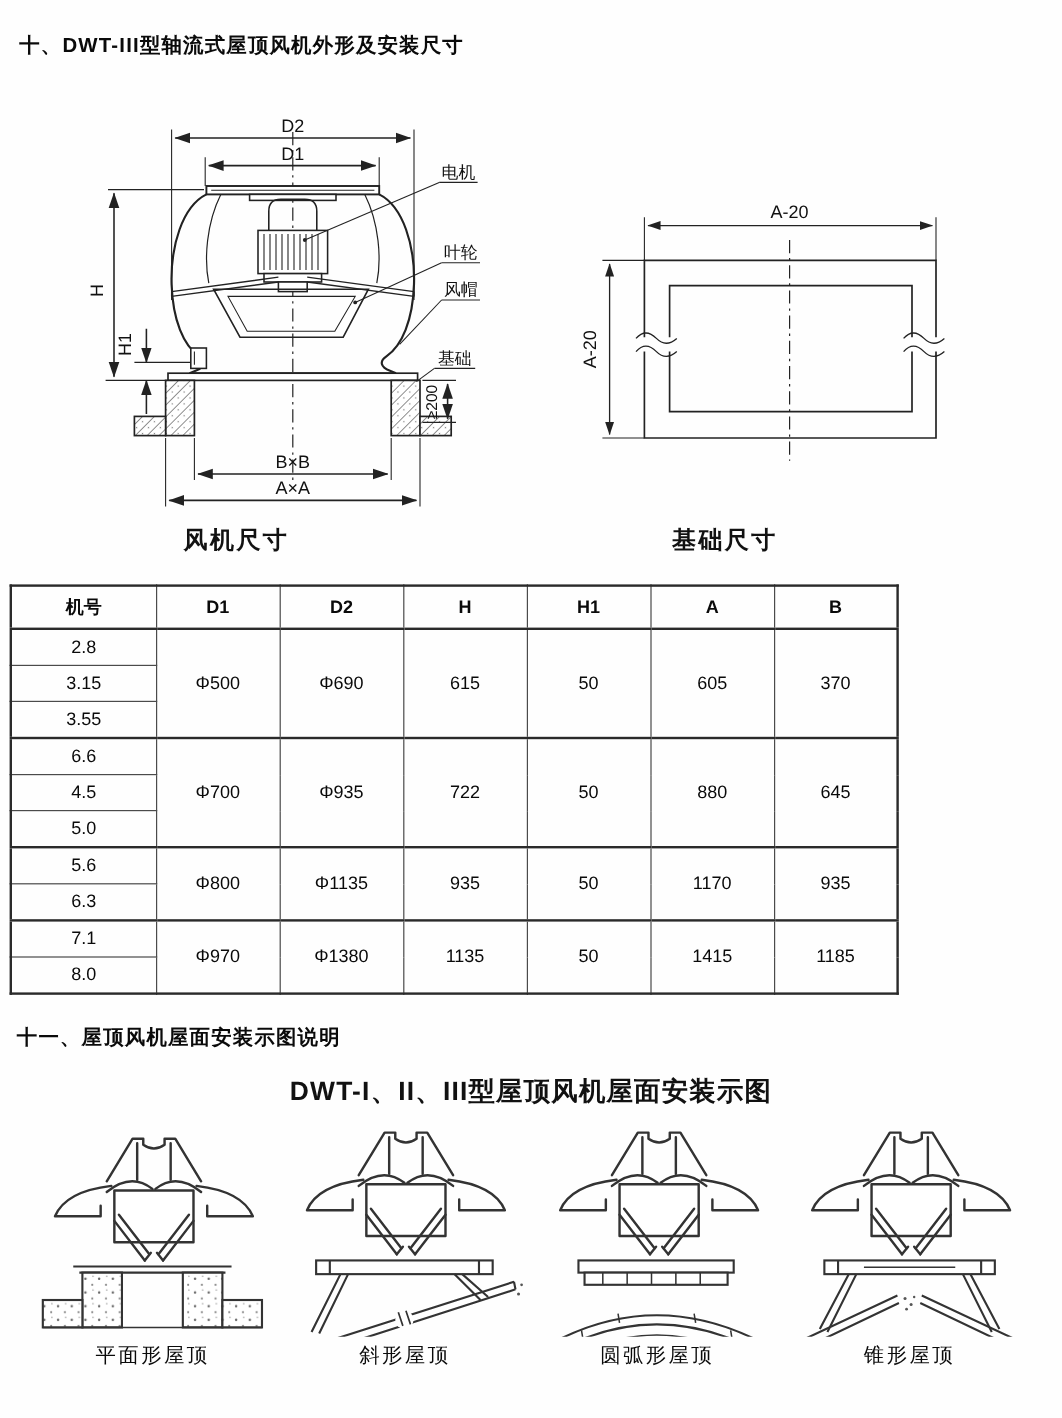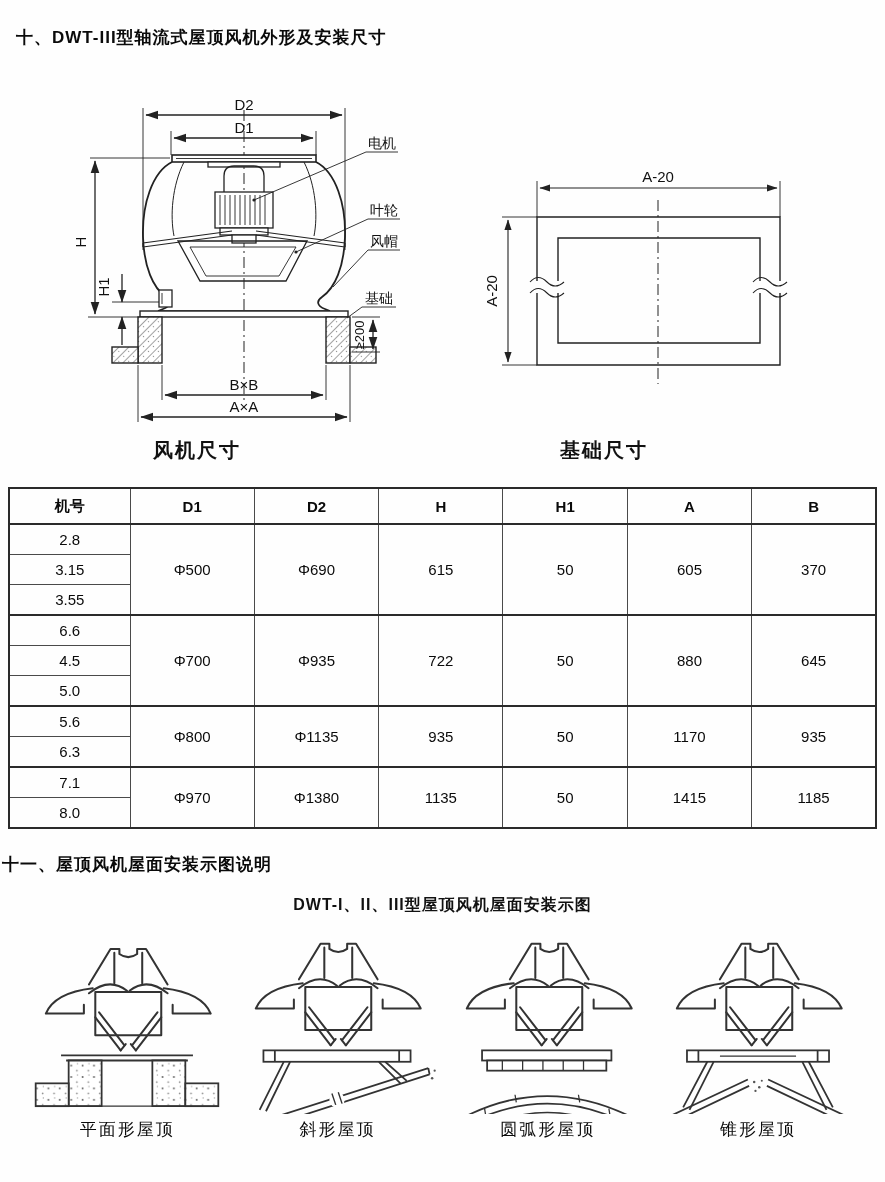--- a/index.html
+++ b/index.html
@@ -3,32 +3,32 @@
 <meta charset="utf-8">
 <style>
   html,body{margin:0;padding:0;background:#e8e8e8;}
   .page{
     position:relative;width:885px;height:1182px;background:#fefefe;
     font-family:"Liberation Sans","DejaVu Sans",sans-serif;color:#111;
     margin:0 auto;overflow:hidden;
   }
   .sec-title{position:absolute;font-weight:bold;font-size:17px;letter-spacing:1px;color:#0a0a0a;white-space:nowrap;}
   #title10{left:16px;top:26px;}
-  #title11{left:2px;top:853px;text-align:center;}
-  #subtitle11{position:absolute;top:895px;left:0;width:885px;text-align:center;font-weight:bold;font-size:16px;letter-spacing:1px;}
+  #title11{left:14px;top:853px;text-align:center;}
+  #subtitle11{position:absolute;top:895px;left:0;width:885px;text-align:center;font-weight:bold;font-size:22px;letter-spacing:1px;}
   .draw-caption{position:absolute;width:190px;text-align:left;font-weight:bold;font-size:20px;letter-spacing:2px;}
   #fanCaption{left:153px;top:437px;}
   #foundCaption{left:560px;top:437px;}
   svg{display:block;}
   svg text{font-family:"Liberation Sans","DejaVu Sans",sans-serif;fill:#111;}
   .dimtxt{font-size:15px;}
   .lbltxt{font-size:14px;}
   
   table.spec{
-    position:absolute;left:8px;top:487px;width:869px;
+    position:absolute;left:8px;top:487px;width:741px;
     border-collapse:collapse;table-layout:fixed;
     font-size:15px;text-align:center;color:#0a0a0a;border-radius:11px;
   }
   table.spec th,table.spec td{border:1px solid #4a4a4a;padding:0;}
   table.spec th{height:34px;font-weight:bold;font-size:15px;}
   table.spec td{height:29px;font-weight:normal;}
   table.spec{border:2px solid #2a2a2a;}
   table.spec thead th{border-bottom:2px solid #2a2a2a;}
   table.spec tr.gs td{border-top:2px solid #2a2a2a;}
   

